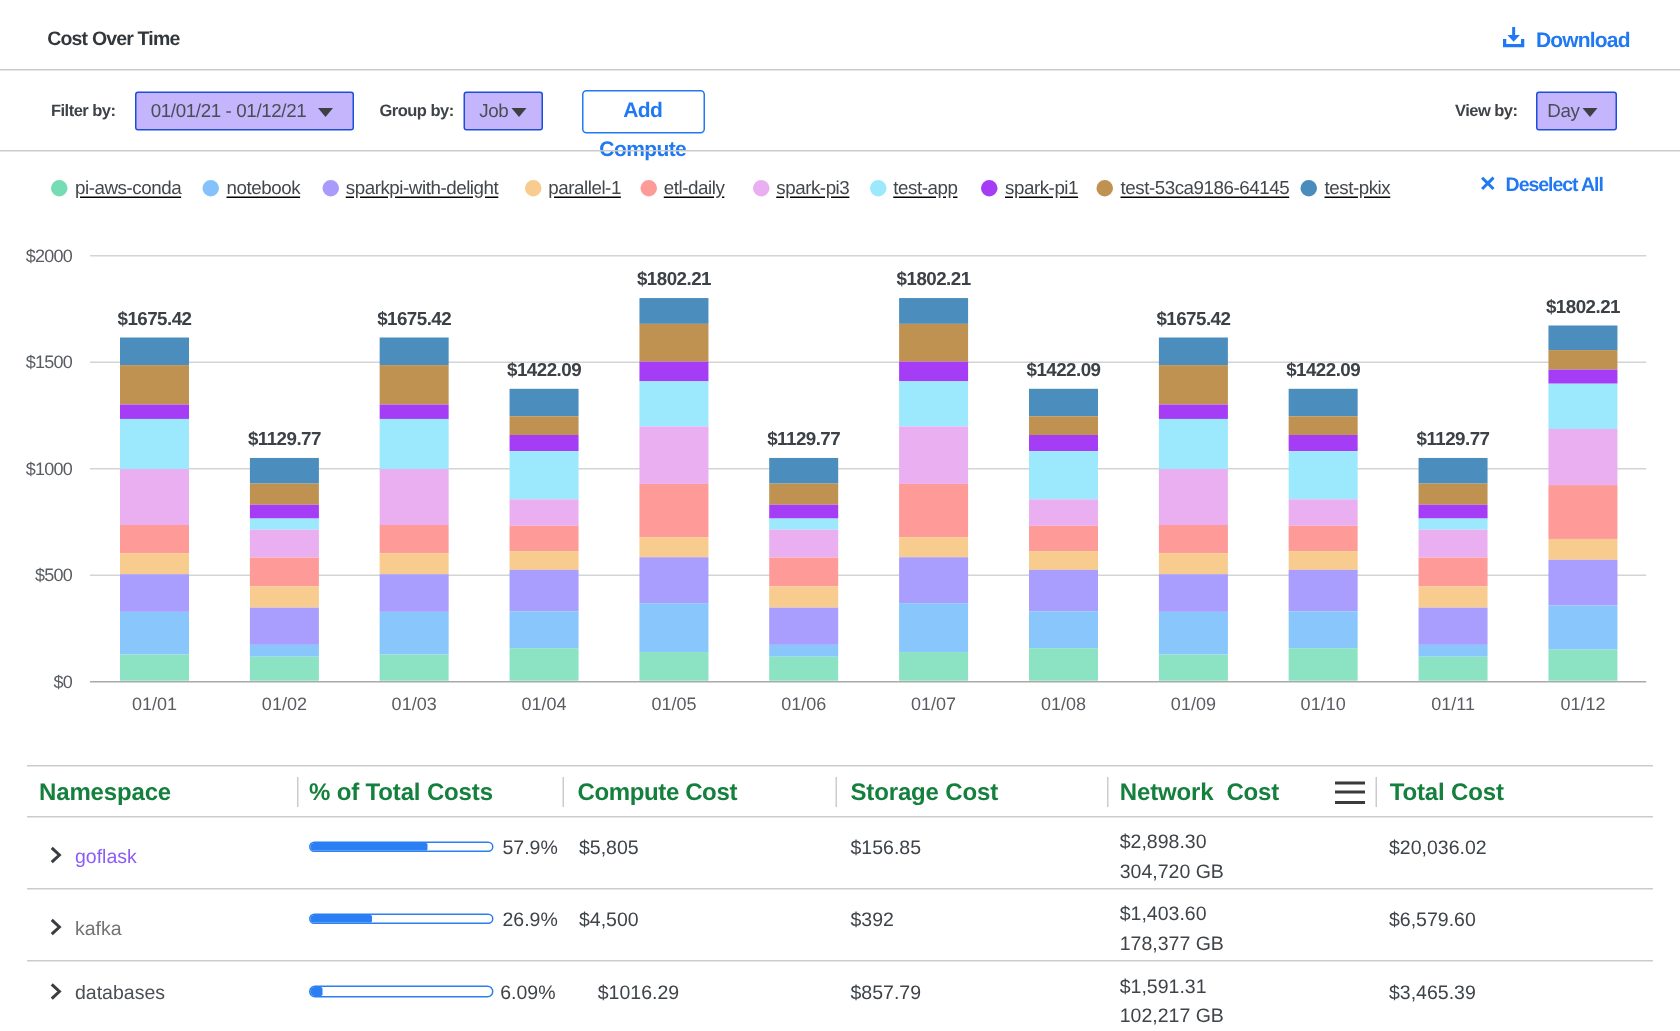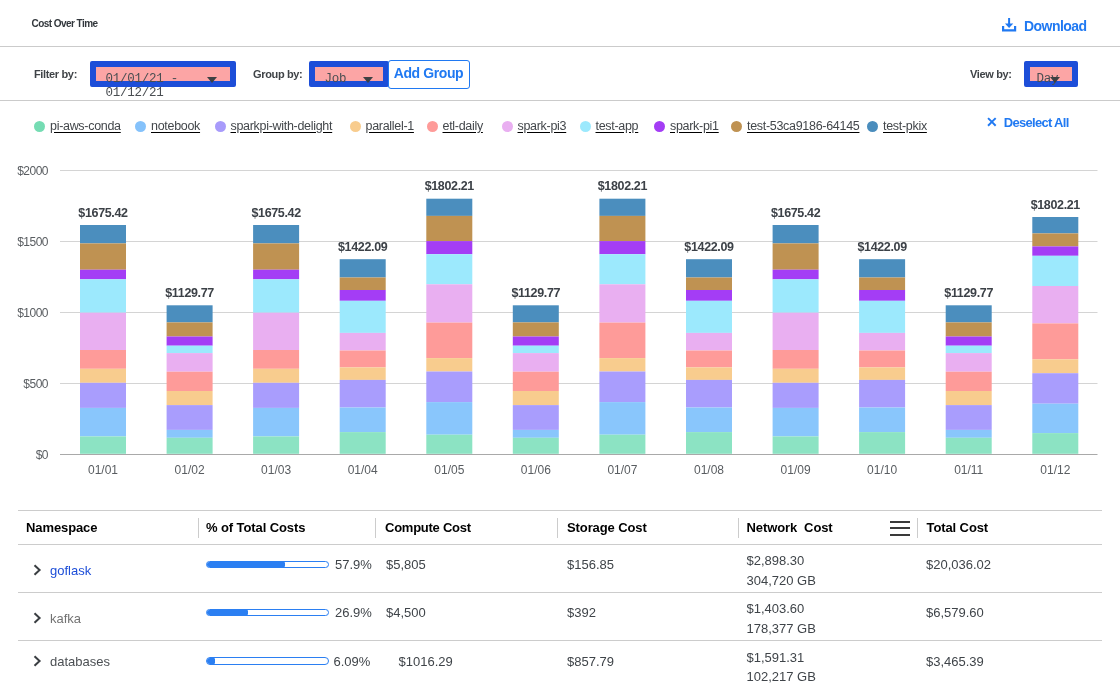--- a/index.html
+++ b/index.html
@@ -1,34 +1,34 @@
 <!DOCTYPE html>
 <html><head><meta charset="utf-8">
 <style>
 * { margin:0; padding:0; box-sizing:border-box; }
 html,body { width:1120px; height:687px; background:#fff; font-family:"Liberation Sans", sans-serif; position:relative; overflow:hidden; }
 .abs { position:absolute; }
-.hdr-title { left:31.5px; top:17.5px; font-size:10px; font-weight:bold; color:#32373c; letter-spacing:-0.55px; }
+.hdr-title { left:31.5px; top:17.5px; font-size:13px; font-weight:bold; color:#32373c; letter-spacing:-0.55px; }
 .download { left:1001px; top:16px; color:#2079f2; font-weight:bold; font-size:14px; letter-spacing:-0.55px; }
 .dl-txt { position:absolute; left:23px; top:2px; }
 .hr1 { left:0; top:46px; width:1120px; height:1px; background:#cbcbcb; }
 .hr2 { left:0; top:100px; width:1120px; height:1px; background:#cbcbcb; }
 .flabel { font-size:11px; font-weight:bold; color:#3f4347; letter-spacing:-0.35px; }
-.sel { position:absolute; top:61px; height:26px; border:6px solid #1d4ed8; border-radius:2px; background:#fca5a5; font-size:12.5px; color:#4a4e52; letter-spacing:-0.25px;font-family:Liberation Mono, monospace; }
+.sel { position:absolute; top:61px; height:26px; border:1px solid #1d4ed8; border-radius:2px; background:#c4b5fd; font-size:12.5px; color:#4a4e52; letter-spacing:-0.25px; }
 .caret { position:absolute; width:0; height:0; border-left:5px solid transparent; border-right:5px solid transparent; border-top:6px solid #3d4043; }
 .addf { position:absolute; left:387.5px; top:60px; width:82px; height:28.5px; border:1.5px solid #2079f2; border-radius:3px; color:#2079f2; font-weight:bold; font-size:14px; text-align:center; line-height:25.5px; letter-spacing:-0.4px; }
 .li { position:absolute; top:0; white-space:nowrap;text-decoration:underline; }
 .dot { display:inline-block; width:11px; height:11px; border-radius:50%; vertical-align:middle; }
 .lt { font-size:12.5px; color:#43474b; margin-left:5px; vertical-align:middle; letter-spacing:-0.3px; }
 .desel { position:absolute; left:950px; top:-2.5px; color:#2079f2; font-size:13px; font-weight:bold; letter-spacing:-0.7px;margin-left:36px; }
 .ax { font-size:12px; fill:#595d61; font-family:"Liberation Sans", sans-serif; letter-spacing:-0.5px; }
 .axx { font-size:12px; fill:#595d61; font-family:"Liberation Sans", sans-serif; }
 .tot { font-size:12.5px; font-weight:bold; fill:#3c4147; font-family:"Liberation Sans", sans-serif; letter-spacing:-0.35px; }
 .tbl-line { position:absolute; left:18px; width:1084px; height:1px; background:#ccc; }
-.th { position:absolute; top:520px; font-size:13px; font-weight:bold; color:#000000; letter-spacing:-0.1px; }
+.th { position:absolute; top:520px; font-size:16px; font-weight:bold; color:#15803d; letter-spacing:-0.1px; }
 .vsep { position:absolute; top:518px; width:1px; height:19.5px; background:#ccc; }
 .row { position:absolute; left:0; width:1120px; height:48px; }
 .cell { position:absolute; font-size:13px; color:#3f4449; white-space:nowrap; }
 .chev { position:absolute; left:31px; top:20px; }
 .pbar { position:absolute; left:206px; top:16.5px; width:123px; height:7.5px; border:1px solid #2b7ff2; border-radius:5px; background:#fff; }
 .pfill { position:absolute; left:0; top:0; height:100%; background:#2b7ff2; border-radius:5px 2px 2px 5px; }
 .ham div { position:absolute; left:0; width:20px; height:2px; background:#3a3a3a; }
 </style></head>
 <body>
 <div class="abs hdr-title">Cost Over Time</div>
@@ -40,25 +40,25 @@
   </svg>
   <span class="dl-txt">Download</span>
 </div>
 <div class="abs hr1"></div>
 <div class="abs flabel" style="left:34px; top:67.5px;">Filter by:</div>
 <div class="sel" style="left:90px; width:146px;">
   <span style="position:absolute;left:9.5px;top:5px;">01/01/21 - 01/12/21</span>
   <span class="caret" style="right:13px; top:10px;"></span>
 </div>
 <div class="abs flabel" style="left:253px; top:67.5px;">Group by:</div>
-<div class="sel" style="left:309px; width:80px;">
+<div class="sel" style="left:309px; width:53px;">
   <span style="position:absolute;left:9.5px;top:5px;">Job</span>
   <span class="caret" style="right:10.5px; top:10px;"></span>
 </div>
-<div class="addf">Add Group</div>
+<div class="addf">Add Compute</div>
 <div class="abs flabel" style="left:970px; top:67.5px;">View by:</div>
 <div class="sel" style="left:1023.5px; width:54px;">
   <span style="position:absolute;left:7px;top:5px;">Day</span>
   <span class="caret" style="right:11.5px; top:10px;"></span>
 </div>
 <div class="abs hr2"></div>
 <div class="abs" style="left:0; top:116.5px; width:1120px; height:28px;">
 <span class="li" style="left:34.0px"><span class="dot" style="background:#75dcb3"></span><span class="lt">pi-aws-conda</span></span>
 <span class="li" style="left:135.0px"><span class="dot" style="background:#85c2fb"></span><span class="lt">notebook</span></span>
 <span class="li" style="left:214.5px"><span class="dot" style="background:#a89bfb"></span><span class="lt">sparkpi-with-delight</span></span>
@@ -244,21 +244,21 @@
 <div class="vsep" style="left:916.5px"></div>
 <div class="abs ham" style="left:890px; top:520.5px; width:20px; height:15px;">
   <div style="top:0"></div>
     <div style="top:6.5px"></div>
     <div style="top:13px"></div>
 </div>
 <div class="row" style="top:544px">
  <svg class="chev" style="top:20px" width="12" height="12" viewBox="0 0 12 12">
       <path d="M3.5 1.2 L8.6 6 L3.5 10.8" fill="none" stroke="#3a3e42" stroke-width="2"></path>
     </svg>
- <span class="cell" style="left:50px;top:19px;color:#1d4ed8">goflask</span>
+ <span class="cell" style="left:50px;top:19px;color:#8b5cf6">goflask</span>
  <span class="pbar">
       <span class="pfill" style="width:64.8%"></span>
     </span>
  <span class="cell" style="left:335px;top:13px">57.9%</span>
  <span class="cell" style="left:386px;top:13px">$5,805</span>
  <span class="cell" style="left:567px;top:13px">$156.85</span>
  <span class="cell" style="left:746.5px;top:7px;line-height:19.5px">$2,898.30<br>304,720 GB</span>
  <span class="cell" style="left:926px;top:13px">$20,036.02</span>
 </div>
 <div class="row" style="top:592px">

